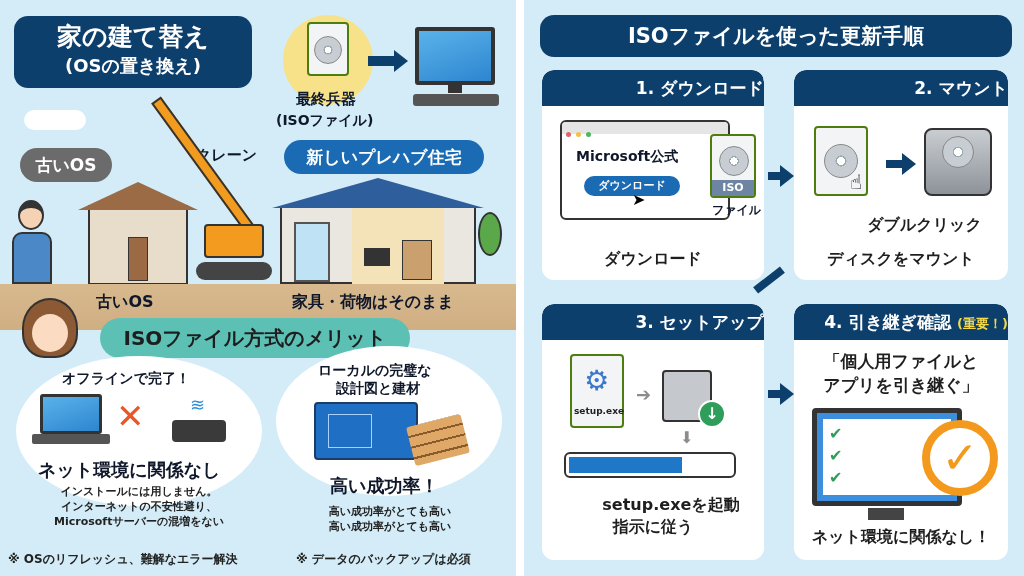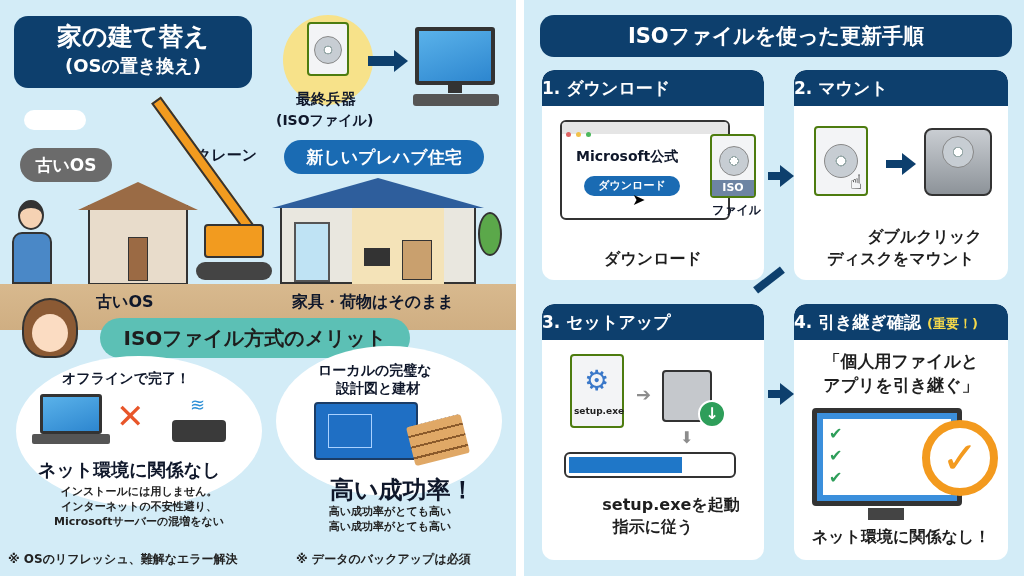--- a/index.html
+++ b/index.html
@@ -29,21 +29,21 @@
   .pill-gray { left: 20px; top: 148px; width: 92px; height: 34px; border-radius: 17px; background: #6b6b6b; color: #fff; font-size: 17px; font-weight: bold; text-align: center; line-height: 34px; }
   .pill-blue { left: 284px; top: 140px; width: 200px; height: 34px; border-radius: 17px; background: #1a6bb3; color: #fff; font-size: 17px; font-weight: bold; text-align: center; line-height: 34px; }
   .ground { left: 0; top: 284px; width: 516px; height: 46px; background: linear-gradient(#d8b98e, #cfae82); }
   .merit { left: 100px; top: 318px; width: 310px; height: 40px; border-radius: 20px; background: #5cc0b5; color: #1e1e1e; font-size: 20px; font-weight: bold; text-align: center; line-height: 40px; }
   .oval { background: #ffffff; border-radius: 50%; }
   .small { font-size: 11px; font-weight: bold; color: #222; text-align: center; line-height: 15px; }
 
   
   .rtitle { left: 16px; top: 15px; width: 472px; height: 42px; border-radius: 14px; font-size: 21px; font-weight: bold; text-align: center; line-height: 42px; }
   .card { background: #fff; border-radius: 12px; overflow: hidden; }
-  .card-head { height: 36px; font-size: 17px; font-weight: bold; text-align: left; line-height: 36px; border-radius: 12px 12px 0 0; }
+  .card-head { height: 36px; font-size: 17px; font-weight: bold; text-align: right; line-height: 36px; border-radius: 12px 12px 0 0; }
   .card-cap { position: absolute; width: 100%; text-align: center; font-size: 16px; font-weight: bold; color: #1e1e1e; line-height: 22px; }
   .accent { color: #f5d94a; font-size: 13px; }
 </style>
 </head>
 <body>
 
 <div class="panel left">
 
   <div class="abs title-box navy">
     <div class="t1">家の建て替え</div>
@@ -115,21 +115,21 @@
   </div>
   <div class="abs small" style="left:8px;top:552px;width:270px;font-size:12px;text-align:left;">※ OSのリフレッシュ、難解なエラー解決</div>
 
   <div class="abs oval" style="left:276px;top:346px;width:226px;height:150px;"></div>
   <div class="abs txt" style="left:318px;top:362px;font-size:14px;">ローカルの完璧な</div>
   <div class="abs txt" style="left:336px;top:380px;font-size:14px;">設計図と建材</div>
   <div class="abs" style="left:314px;top:402px;width:104px;height:58px;background:#1f6fc4;border:2px solid #1b3c66;border-radius:4px;">
     <div class="abs" style="left:12px;top:10px;width:44px;height:34px;border:1px solid #a9d1ff;"></div>
   </div>
   <div class="abs" style="left:410px;top:420px;width:56px;height:40px;background:repeating-linear-gradient(180deg,#e0a866 0 9px,#8b5a2b 9px 11px);border-radius:3px;transform:rotate(-14deg);"></div>
-  <div class="abs txt" style="left:330px;top:474px;font-size:24px;text-align:center;">高い成功率！</div>
+  <div class="abs txt" style="left:330px;top:474px;font-size:18px;text-align:center;">高い成功率！</div>
   <div class="abs small" style="left:290px;top:504px;width:200px;">
     <div>高い成功率がとても高い</div>
     <div>高い成功率がとても高い</div>
   </div>
   <div class="abs small" style="left:296px;top:552px;width:220px;font-size:12px;text-align:left;">※ データのバックアップは必須</div>
 </div>
 
 <div class="divider"></div>
 
 <div class="panel right">
@@ -162,21 +162,21 @@
     <div class="card-head navy">2. マウント</div>
     <div class="abs doc" style="left:20px;top:56px;width:54px;height:70px;">
       <div class="abs disc" style="left:8px;top:16px;width:34px;height:34px;"></div>
     </div>
     <div class="abs" style="left:56px;top:100px;font-size:20px;">☝</div>
     <div class="abs arrow-shaft" style="left:92px;top:90px;width:16px;height:8px;"></div>
     <div class="abs arrow-r" style="left:108px;top:83px;"></div>
     <div class="abs" style="left:130px;top:58px;width:68px;height:68px;background:linear-gradient(#c9cdd2,#8d9399);border:2px solid #333;border-radius:8px;">
       <div class="abs disc" style="left:16px;top:6px;width:32px;height:32px;"></div>
     </div>
-    <div class="card-cap" style="top:156px;padding-left:47px;">ダブルクリック</div>
+    <div class="card-cap" style="top:144px;padding-left:47px;">ダブルクリック</div>
     <div class="card-cap" style="top:178px;">ディスクをマウント</div>
   </div>
 
   <div class="abs" style="left:228px;top:276px;width:34px;height:8px;background:#0d3f6d;transform:rotate(-38deg);"></div>
 
   <div class="abs card" style="left:18px;top:304px;width:222px;height:256px;">
     <div class="card-head navy">3. セットアップ</div>
     <div class="abs doc" style="left:28px;top:50px;width:54px;height:74px;">
       <div class="abs" style="left:12px;top:10px;font-size:28px;color:#3a78c9;line-height:30px;">⚙</div>
       <div class="abs" style="left:2px;top:50px;width:46px;font-size:9px;font-weight:bold;text-align:center;color:#222;">setup.exe</div>

